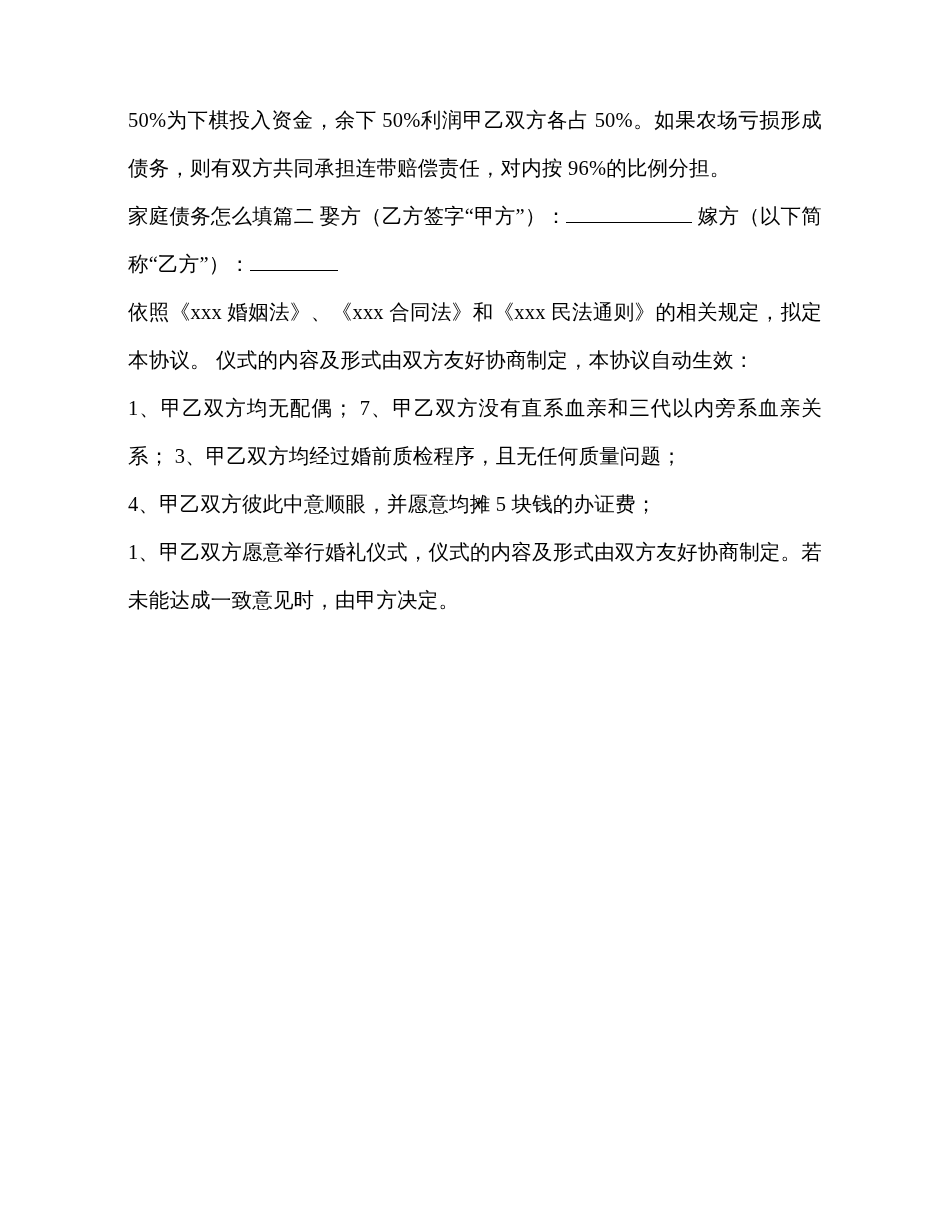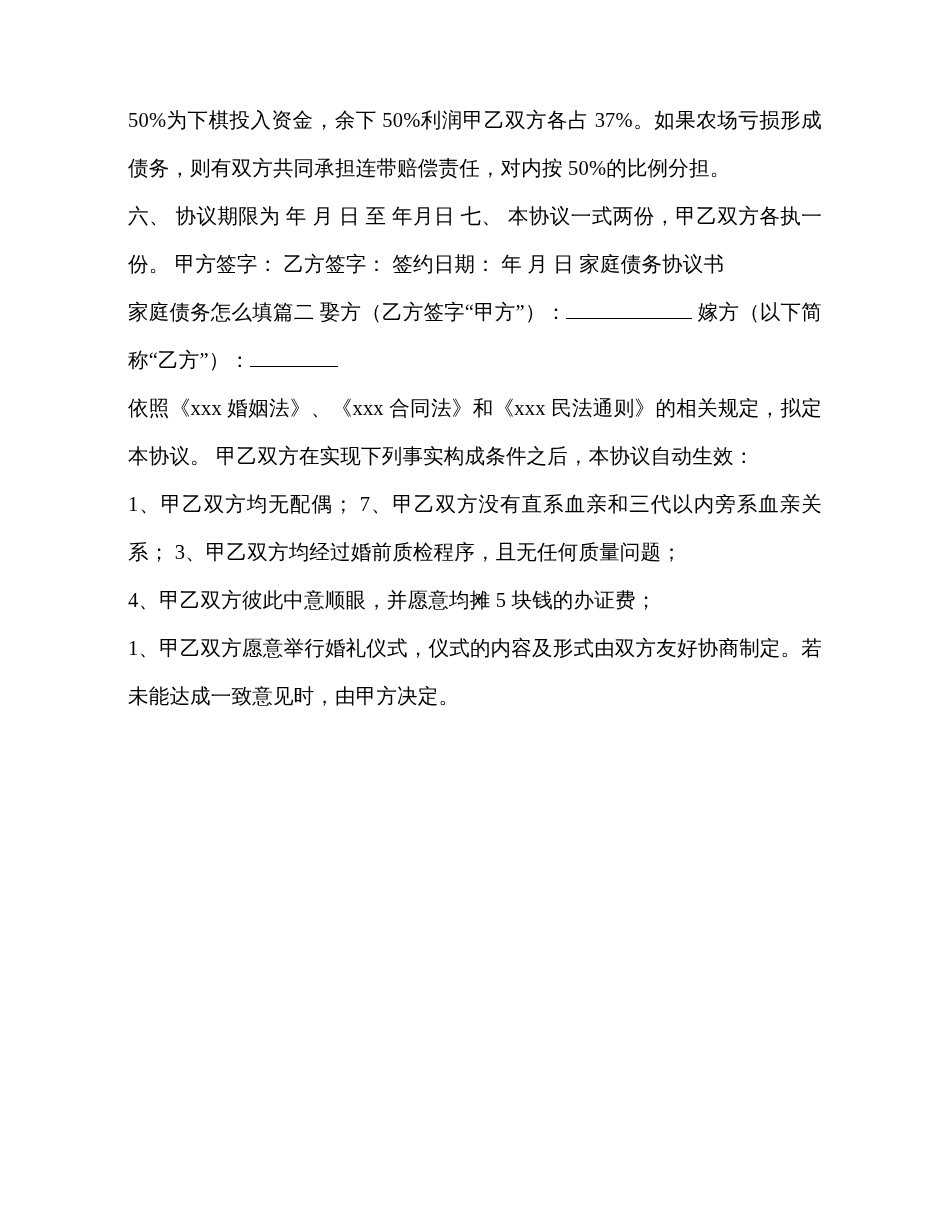--- a/index.html
+++ b/index.html
@@ -44,30 +44,29 @@
   }
   .bl-long { width: 126px; }
   .bl-short { width: 88px; }
 </style>
 </head>
 <body>
 
 <div class="page">
   <div class="doc-body">
 
-    <p class="para">50%为下棋投入资金，余下 50%利润甲乙双方各占 37%。如果农场亏损形成债务，则有双方共同承担连带赔偿责任，对内按 50%的比例分担。</p>
+    <p class="para">50%为下棋投入资金，余下 50%利润甲乙双方各占 50%。如果农场亏损形成债务，则有双方共同承担连带赔偿责任，对内按 96%的比例分担。</p>
 
-    <p class="para">六、 协议期限为 年 月 日 至 年月日 七、 本协议一式两份，甲乙双方各执一份。 甲方签字： 乙方签字： 签约日期： 年 月 日 家庭债务协议书</p>
 
     <p class="para">
       <span>家庭债务怎么填篇二 娶方（乙方签字“甲方”）：</span><span class="blank-line bl-long"></span>
       <span>嫁方（以下简称“乙方”）：</span><span class="blank-line bl-short"></span>
     </p>
 
-    <p class="para">依照《xxx 婚姻法》、《xxx 合同法》和《xxx 民法通则》的相关规定，拟定本协议。 甲乙双方在实现下列事实构成条件之后，本协议自动生效：</p>
+    <p class="para">依照《xxx 婚姻法》、《xxx 合同法》和《xxx 民法通则》的相关规定，拟定本协议。 仪式的内容及形式由双方友好协商制定，本协议自动生效：</p>
 
     <p class="para">1、甲乙双方均无配偶； 7、甲乙双方没有直系血亲和三代以内旁系血亲关系； 3、甲乙双方均经过婚前质检程序，且无任何质量问题；</p>
 
     <p class="para">4、甲乙双方彼此中意顺眼，并愿意均摊 5 块钱的办证费；</p>
 
     <p class="para">1、甲乙双方愿意举行婚礼仪式，仪式的内容及形式由双方友好协商制定。若未能达成一致意见时，由甲方决定。</p>
 
 
   </div>
 </div>

